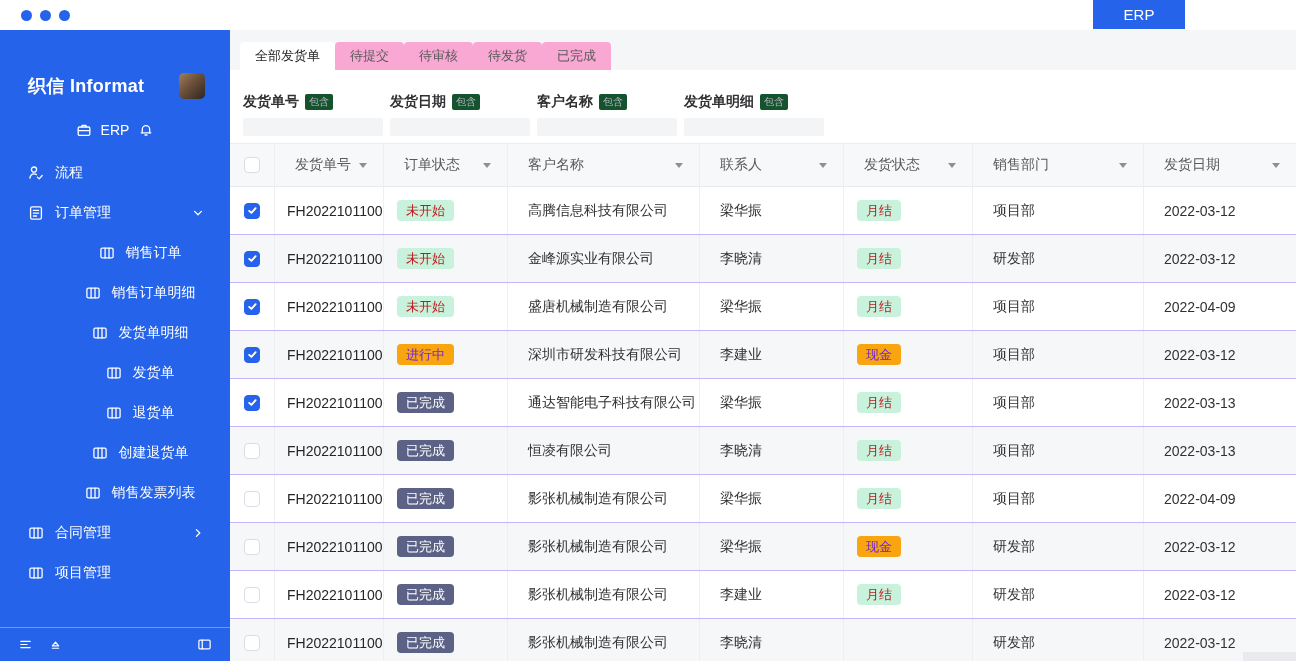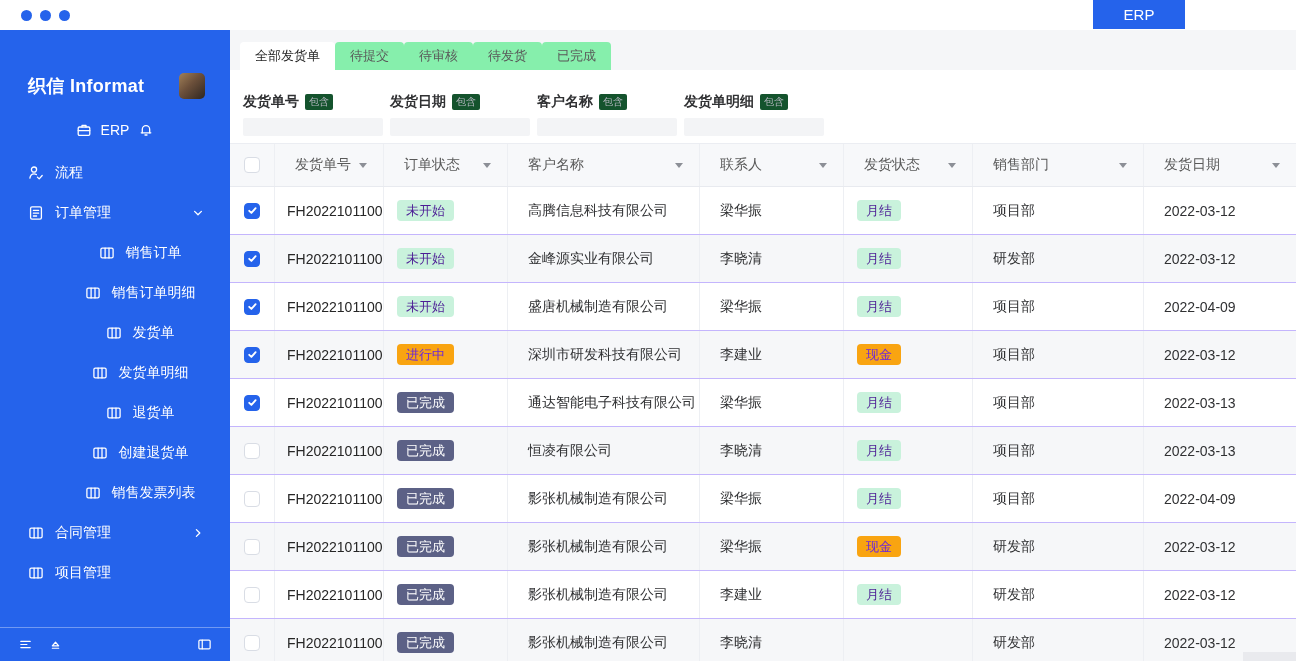--- a/index.html
+++ b/index.html
@@ -30,21 +30,21 @@
   .side-chevron{margin-left:auto;margin-right:26px;width:12px;height:12px;}
   .side-chevron svg{width:12px;height:12px;display:block;}
   .side-bottom{position:absolute;bottom:0;left:0;right:0;height:33px;border-top:1px solid rgba(255,255,255,.35);
     display:flex;align-items:center;padding:0 18px;gap:15px;}
   .side-bottom .b-icon{width:15px;height:15px;cursor:pointer;}
   .side-bottom .b-icon svg{width:15px;height:15px;display:block;}
   .side-bottom .spacer{flex:1;}
   
   .main{position:absolute;left:230px;top:30px;right:0;bottom:0;background:#fff;}
   .tabstrip{height:40px;background:#f5f6f8;display:flex;align-items:flex-end;padding-left:10px;gap:0;}
-  .tab{height:28px;line-height:28px;padding:0 15px;background:#86efac;color:#595959;font-size:13px;
+  .tab{height:28px;line-height:28px;padding:0 15px;background:#f9a8d4;color:#595959;font-size:13px;
     border-radius:4px 4px 0 0;cursor:pointer;white-space:nowrap;}
   .tab.active{background:#ffffff;color:#262626;}
   .filters{display:flex;gap:7px;padding:23px 0 0 13px;box-sizing:border-box;height:73px;background:#fff;}
   .filter{width:140px;flex:0 0 auto;}
   .filter-label{font-size:14px;font-weight:bold;color:#303133;display:flex;align-items:center;gap:6px;white-space:nowrap;}
   .op-badge{font-size:10px;font-weight:normal;color:#b2b5bd;background:#14532d;padding:1px 4px;border-radius:2px;}
   .filter-input{margin-top:7px;width:140px;height:18px;background:#f3f4f6;border:none;border-radius:2px;
     display:block;box-sizing:border-box;padding:0 6px;font-size:12px;color:#333;outline:none;}
   
   .table{position:absolute;top:113px;left:0;right:0;bottom:0;overflow:hidden;border-top:1px solid #ebedf2;}
@@ -58,21 +58,21 @@
     border-left:4px solid transparent;border-right:4px solid transparent;border-top:5px solid #8c8f96;}
   .trow{height:47px;border-bottom:1px solid #c4b5fd;background:#fff;}
   .trow.striped{background:#f6f7f9;}
   .td{display:flex;align-items:center;font-size:14px;color:#303133;border-right:1px solid #edeff3;
     padding-left:20px;overflow:hidden;white-space:nowrap;}
   .td.first{justify-content:center;padding-left:0;}
   .td.id{padding-left:12px;color:#262626;}
   .td.pill-cell{padding-left:13px;}
   .td.last{border-right:none;}
   .pill{font-size:13px;padding:4px 9px;border-radius:4px;line-height:1;display:inline-block;}
-  .pill.mint{background:#c9f2dc;color:#4c1d95;}
+  .pill.mint{background:#c9f2dc;color:#b91c1c;}
   .pill.orange{background:#f9a411;color:#6d28d9;text-align:center;}
   .pill.slate{background:#5c6186;color:#ffffff;}
   .checkbox{width:16px;height:16px;border-radius:4px;box-sizing:border-box;cursor:pointer;
     display:flex;align-items:center;justify-content:center;}
   .checkbox.unchecked{background:#fff;border:1px solid #d9dde5;}
   .checkbox.checked{background:#2563eb;border:1px solid #2563eb;}
   .checkbox svg{width:11px;height:11px;display:block;}
   .scroll-thumb{position:absolute;right:0;bottom:0;width:53px;height:9px;background:#e9eaee;z-index:7;}
 </style>
 </head>
@@ -152,30 +152,30 @@
         </span>
         <span>销售订单明细</span>
       </div>
       <div class="side-item sub">
         <span class="side-icon">
           <svg viewBox="0 0 16 16" fill="none" stroke="#fff" stroke-width="1.3" stroke-linecap="round" stroke-linejoin="round">
             <rect x="1.9" y="3.1" width="12.2" height="9.8" rx="1.4"></rect>
             <path d="M6.1 3.1v9.8M10 3.1v9.8"></path>
           </svg>
         </span>
+        <span>发货单明细</span>
+      </div>
+      <div class="side-item sub">
+        <span class="side-icon">
+          <svg viewBox="0 0 16 16" fill="none" stroke="#fff" stroke-width="1.3" stroke-linecap="round" stroke-linejoin="round">
+            <rect x="1.9" y="3.1" width="12.2" height="9.8" rx="1.4"></rect>
+            <path d="M6.1 3.1v9.8M10 3.1v9.8"></path>
+          </svg>
+        </span>
         <span>发货单</span>
-      </div>
-      <div class="side-item sub">
-        <span class="side-icon">
-          <svg viewBox="0 0 16 16" fill="none" stroke="#fff" stroke-width="1.3" stroke-linecap="round" stroke-linejoin="round">
-            <rect x="1.9" y="3.1" width="12.2" height="9.8" rx="1.4"></rect>
-            <path d="M6.1 3.1v9.8M10 3.1v9.8"></path>
-          </svg>
-        </span>
-        <span>发货单明细</span>
       </div>
       <div class="side-item sub">
         <span class="side-icon">
           <svg viewBox="0 0 16 16" fill="none" stroke="#fff" stroke-width="1.3" stroke-linecap="round" stroke-linejoin="round">
             <rect x="1.9" y="3.1" width="12.2" height="9.8" rx="1.4"></rect>
             <path d="M6.1 3.1v9.8M10 3.1v9.8"></path>
           </svg>
         </span>
         <span>退货单</span>
       </div>

